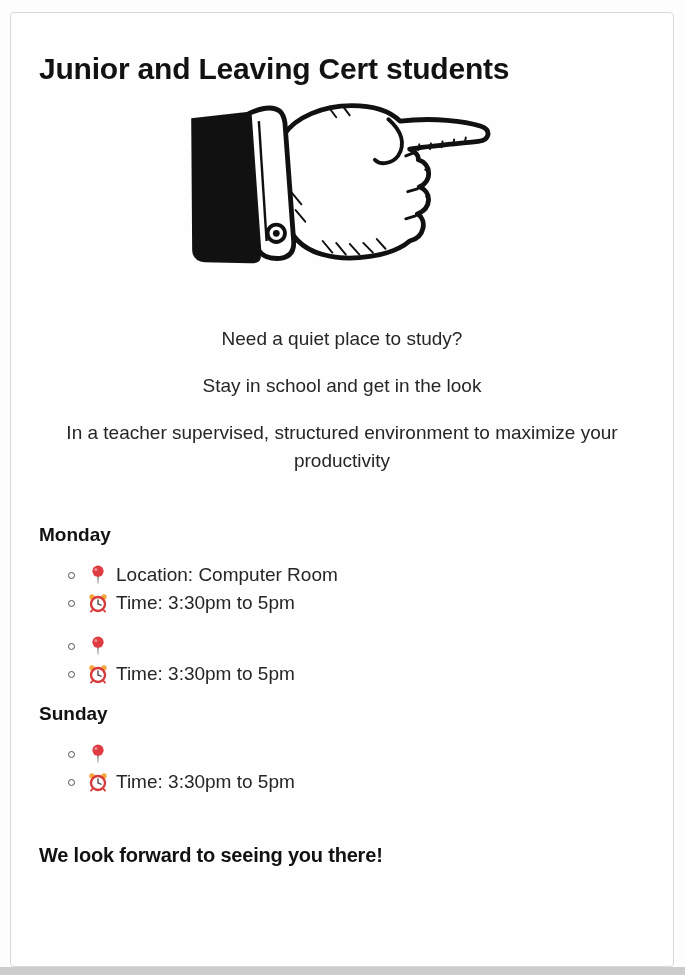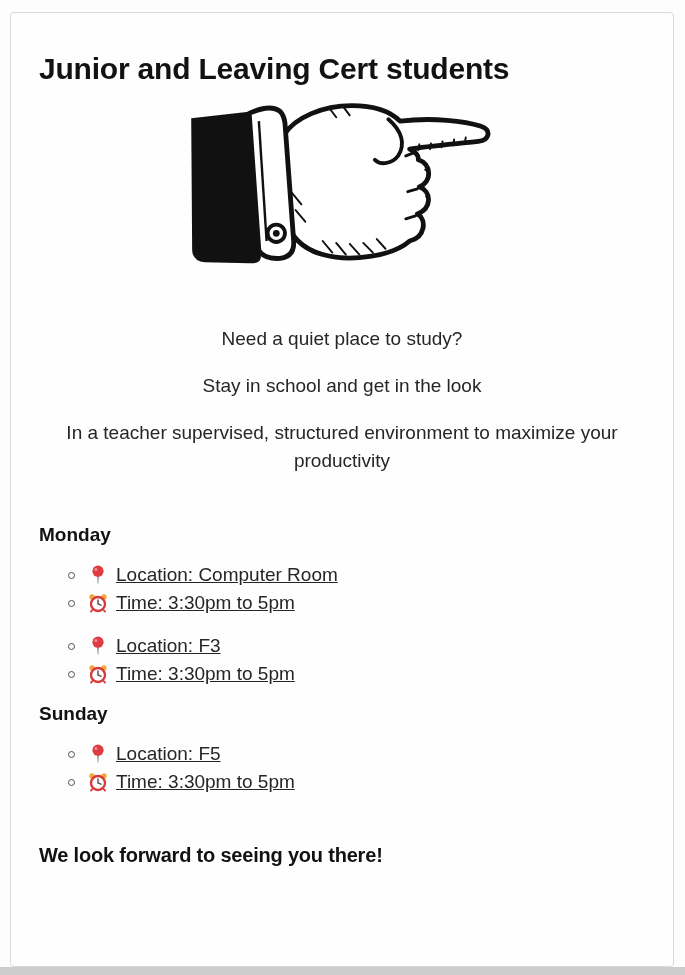--- a/index.html
+++ b/index.html
@@ -53,21 +53,20 @@
     margin: 0 0 15px 0;
     font-size: 19px;
     line-height: 22px;
     font-weight: 700;
     color: #121212;
   }
   ul.day-list {
     list-style: none;
     margin: 0 0 15px 0;
     padding: 0 0 0 29px;
-    text-decoration: underline;
   }
   ul.day-list li {
     display: flex;
     align-items: center;
     font-size: 19px;
     line-height: 28px;
     height: 28px;
   }
   .bullet {
     flex: none;
@@ -183,21 +182,20 @@
     </ul>
 
     <ul class="day-list">
       <li>
         <span class="bullet"></span>
         <svg class="li-icon" viewBox="0 0 20 20">
           <path d="M9.1,11 L10.9,11 L10.25,19 L9.75,19 Z" fill="#8a8a8a"></path>
           <circle cx="10" cy="6.2" r="5.6" fill="#df3b43"></circle>
           <circle cx="7.9" cy="4.5" r="1.5" fill="#ef8d93"></circle>
         </svg>
-        <span>Location: F3</span>
       </li>
       <li>
         <span class="bullet"></span>
         <svg class="li-icon" viewBox="0 0 24 24">
           <circle cx="4.8" cy="4.8" r="3.2" fill="#f5a63b"></circle>
           <circle cx="19.2" cy="4.8" r="3.2" fill="#f5a63b"></circle>
           <circle cx="12" cy="13.2" r="8.4" fill="#fff" stroke="#d63a3a" stroke-width="2.8"></circle>
           <path d="M12,8.4 L12,13.2 L15.6,14.6" fill="none" stroke="#555" stroke-width="1.8" stroke-linecap="round"></path>
           <path d="M5.2,20.4 L3.6,22.3 M18.8,20.4 L20.4,22.3" stroke="#d63a3a" stroke-width="2.2" stroke-linecap="round"></path>
         </svg>
@@ -207,21 +205,20 @@
 
     <h3 class="day">Sunday</h3>
     <ul class="day-list">
       <li>
         <span class="bullet"></span>
         <svg class="li-icon" viewBox="0 0 20 20">
           <path d="M9.1,11 L10.9,11 L10.25,19 L9.75,19 Z" fill="#8a8a8a"></path>
           <circle cx="10" cy="6.2" r="5.6" fill="#df3b43"></circle>
           <circle cx="7.9" cy="4.5" r="1.5" fill="#ef8d93"></circle>
         </svg>
-        <span>Location: F5</span>
       </li>
       <li>
         <span class="bullet"></span>
         <svg class="li-icon" viewBox="0 0 24 24">
           <circle cx="4.8" cy="4.8" r="3.2" fill="#f5a63b"></circle>
           <circle cx="19.2" cy="4.8" r="3.2" fill="#f5a63b"></circle>
           <circle cx="12" cy="13.2" r="8.4" fill="#fff" stroke="#d63a3a" stroke-width="2.8"></circle>
           <path d="M12,8.4 L12,13.2 L15.6,14.6" fill="none" stroke="#555" stroke-width="1.8" stroke-linecap="round"></path>
           <path d="M5.2,20.4 L3.6,22.3 M18.8,20.4 L20.4,22.3" stroke="#d63a3a" stroke-width="2.2" stroke-linecap="round"></path>
         </svg>

